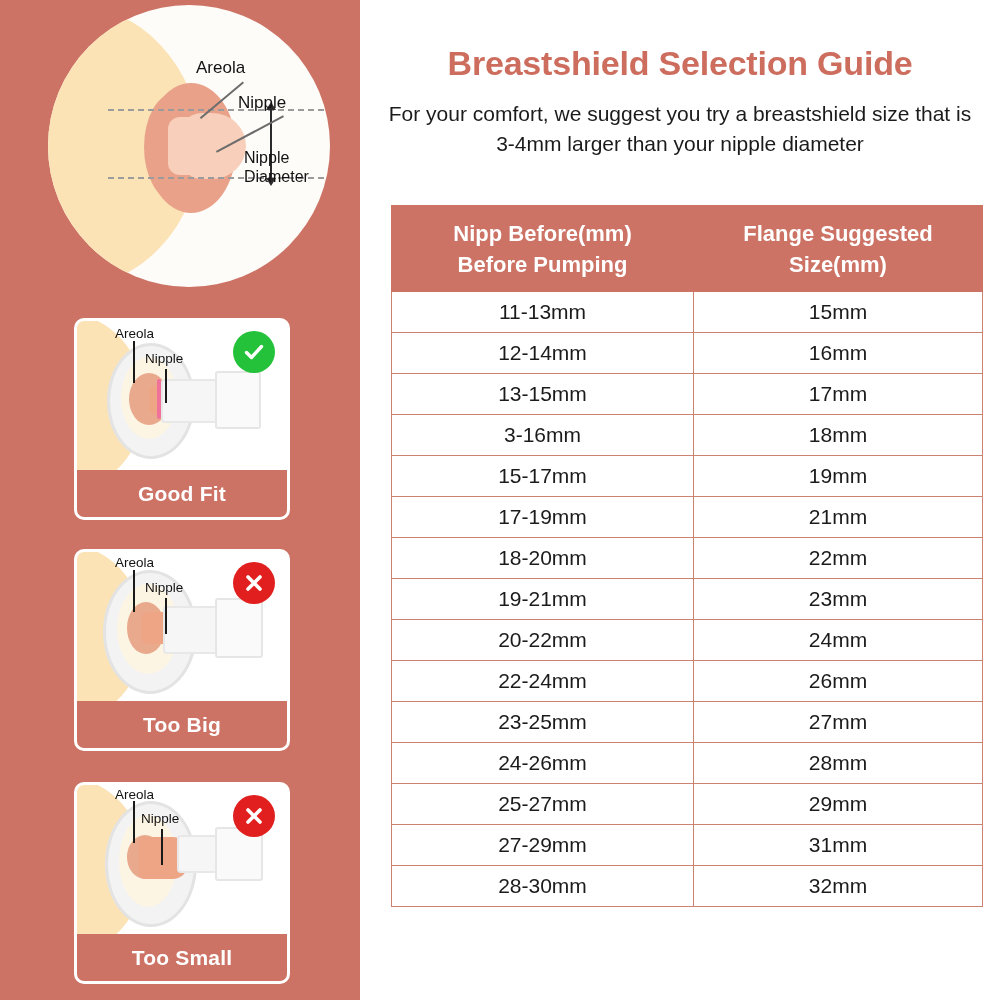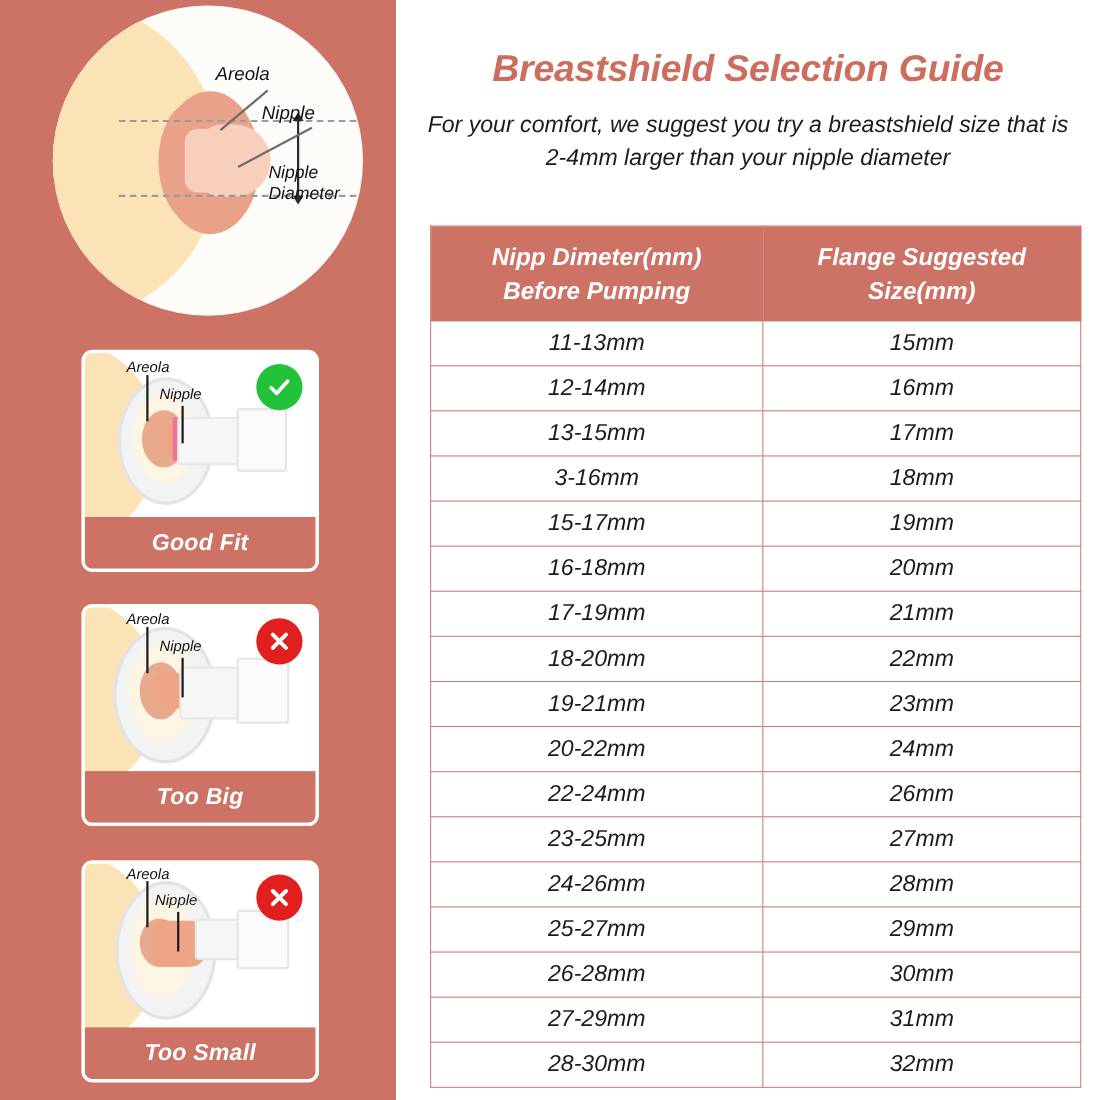--- a/index.html
+++ b/index.html
@@ -2,21 +2,21 @@
 <html><head>
 <meta charset="utf-8">
 <style>
   html, body {
     margin: 0; padding: 0;
     width: 1000px; height: 1000px;
     background: #ffffff;
     font-family: "Liberation Sans", sans-serif;
     overflow: hidden;
   }
-  #root { position: relative; width: 865px; height: 1000px; font-style: italic; }
+  #root { position: relative; width: 865px; height: 1000px; }
 
   
   .left-panel {
     position: absolute; left: 0; top: 0;
     width: 360px; height: 1000px;
     background: #cc7365;
   }
 
   
   .anatomy-circle {
@@ -288,31 +288,31 @@
             <path d="M6 6 L18 18 M18 6 L6 18" stroke="#ffffff" stroke-width="3.6" fill="none" stroke-linecap="round"></path>
           </svg>
         </div>
       </div>
       <div class="card-label">Too Small</div>
     </div>
   </div>
 
   <div class="right-panel">
     <div class="guide-title">Breastshield Selection Guide</div>
-    <div class="guide-sub">For your comfort, we suggest you try a breastshield size that is 2-4mm larger than your nipple diameter</div>
+    <div class="guide-sub">For your comfort, we suggest you try a breastshield size that is 3-4mm larger than your nipple diameter</div>
 
     <table class="size-table">
       <colgroup>
         <col class="col-a">
           <col class="col-b">
       </colgroup>
       <thead>
         <tr>
           <th>
-            <div>Nipp Dimeter(mm)</div>
+            <div>Nipp Before(mm)</div>
             <div>Before Pumping</div>
           </th>
           <th>
             <div>Flange Suggested</div>
             <div>Size(mm)</div>
           </th>
         </tr>
       </thead>
       <tbody id="table-body">
           <tr>
@@ -329,24 +329,20 @@
           </tr>
           <tr>
             <td>3-16mm</td>
             <td>18mm</td>
           </tr>
           <tr>
             <td>15-17mm</td>
             <td>19mm</td>
           </tr>
           <tr>
-            <td>16-18mm</td>
-            <td>20mm</td>
-          </tr>
-          <tr>
             <td>17-19mm</td>
             <td>21mm</td>
           </tr>
           <tr>
             <td>18-20mm</td>
             <td>22mm</td>
           </tr>
           <tr>
             <td>19-21mm</td>
             <td>23mm</td>
@@ -363,24 +359,20 @@
             <td>23-25mm</td>
             <td>27mm</td>
           </tr>
           <tr>
             <td>24-26mm</td>
             <td>28mm</td>
           </tr>
           <tr>
             <td>25-27mm</td>
             <td>29mm</td>
-          </tr>
-          <tr>
-            <td>26-28mm</td>
-            <td>30mm</td>
           </tr>
           <tr>
             <td>27-29mm</td>
             <td>31mm</td>
           </tr>
           <tr>
             <td>28-30mm</td>
             <td>32mm</td>
           </tr>
         </tbody>

